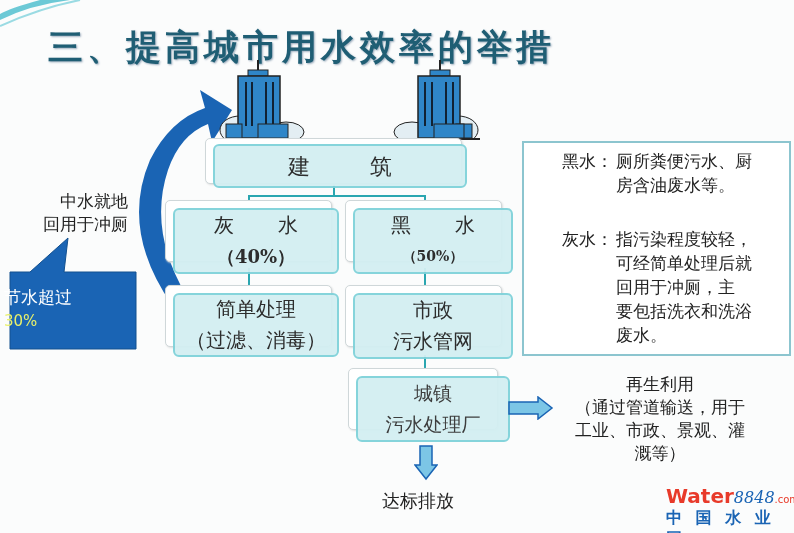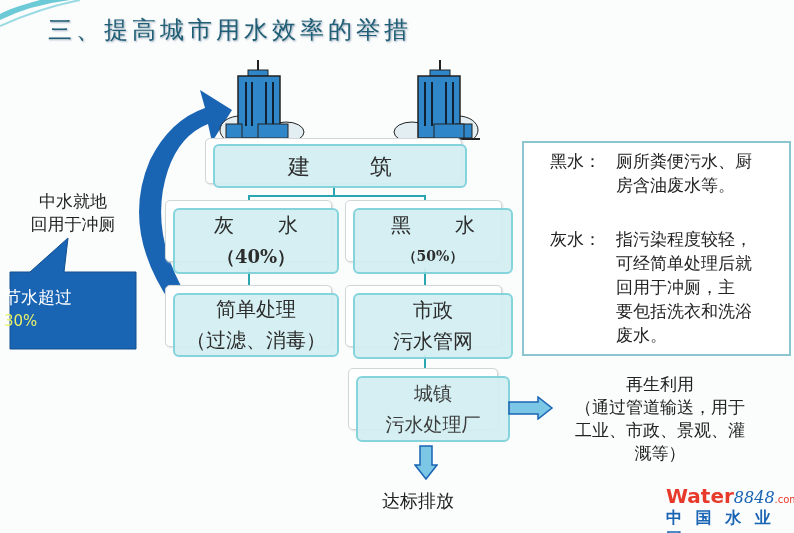--- a/index.html
+++ b/index.html
@@ -1,29 +1,29 @@
 <!DOCTYPE html>
 <html><head>
 <meta charset="utf-8">
 <style>
   html,body{margin:0;padding:0;}
   body{width:794px;height:533px;position:relative;overflow:hidden;background:#fbfcfc;
     font-family:"DejaVu Serif","Liberation Serif",serif;color:#222;}
   .abs{position:absolute;}
-  .title{left:48px;top:14px;font-family:"DejaVu Sans","Liberation Sans",sans-serif;font-weight:normal;
-    font-size:24px;color:#1f5e74;letter-spacing:4px;text-shadow:1px 1px 2px #9ab;}
+  .title{left:48px;top:24px;font-family:"DejaVu Sans","Liberation Sans",sans-serif;font-weight:bold;
+    font-size:35px;color:#1f5e74;letter-spacing:4px;text-shadow:1px 1px 2px #9ab;}
   .swoosh{left:0;top:0;}
   .box{position:absolute;}
   .box .back{position:absolute;background:#fff;border:1px solid #cfd7d9;border-radius:5px;box-shadow:1px 1px 2px #ddd;}
   .box .front{position:absolute;background:#d3eff2;border:2px solid #7fd2da;border-radius:6px;opacity:.95;
     display:flex;flex-direction:column;align-items:center;justify-content:center;text-align:center;line-height:31px;font-size:20px;}
   .line{position:absolute;background:#2aa6b0;}
   .note{left:522px;top:141px;width:265px;height:211px;border:2px solid #8cc5cf;background:#fff;}
   .note .row{position:absolute;font-size:17px;line-height:24px;}
-  .note .k{position:absolute;left:26px;}
+  .note .k{position:absolute;left:38px;}
   .note .v{position:absolute;left:92px;width:170px;}
   .sans{font-family:"DejaVu Sans","Liberation Sans",sans-serif;}
   .logo{left:666px;top:484px;font-family:"DejaVu Sans","Liberation Sans",sans-serif;}
 </style>
 </head>
 <body>
 
 <svg class="abs swoosh" width="200" height="40">
   <path d="M0 20 Q30 5 70 0 L40 0 Q10 8 0 14 Z" fill="#6cc9d6"></path>
   <path d="M0 26 Q40 8 80 0" stroke="#9adbe3" stroke-width="2" fill="none"></path>
@@ -136,21 +136,21 @@
 
 <div class="abs sans" style="left:552px;top:373px;width:216px;text-align:center;font-size:17px;line-height:23px">
   <div>再生利用</div>
   <div>（通过管道输送，用于</div>
   <div>工业、市政、景观、灌</div>
   <div>溉等）</div>
 </div>
 
 <div class="abs sans" style="left:382px;top:489px;font-size:18px">达标排放</div>
 
-<div class="abs sans" style="left:18px;top:190px;width:110px;text-align:center;font-size:17px;line-height:23px">
+<div class="abs sans" style="left:18px;top:190px;width:110px;text-align:right;font-size:17px;line-height:23px">
   <div>中水就地</div>
   <div>回用于冲厕</div>
 </div>
 <svg class="abs" style="left:8px;top:236px" width="130" height="115">
   <path d="M2 36 H22 L60 2 L56 36 H128 V113 H2 Z" fill="#1a64b4" stroke="#12508f" stroke-width="1"></path>
 </svg>
 <div class="abs sans" style="left:4px;top:285px;width:112px;text-align:left;color:#fff;font-size:17px;line-height:24px">
   <div>节水超过</div>
   <div style="color:#e8f06a;font-size:15px">30%</div>
 </div>

